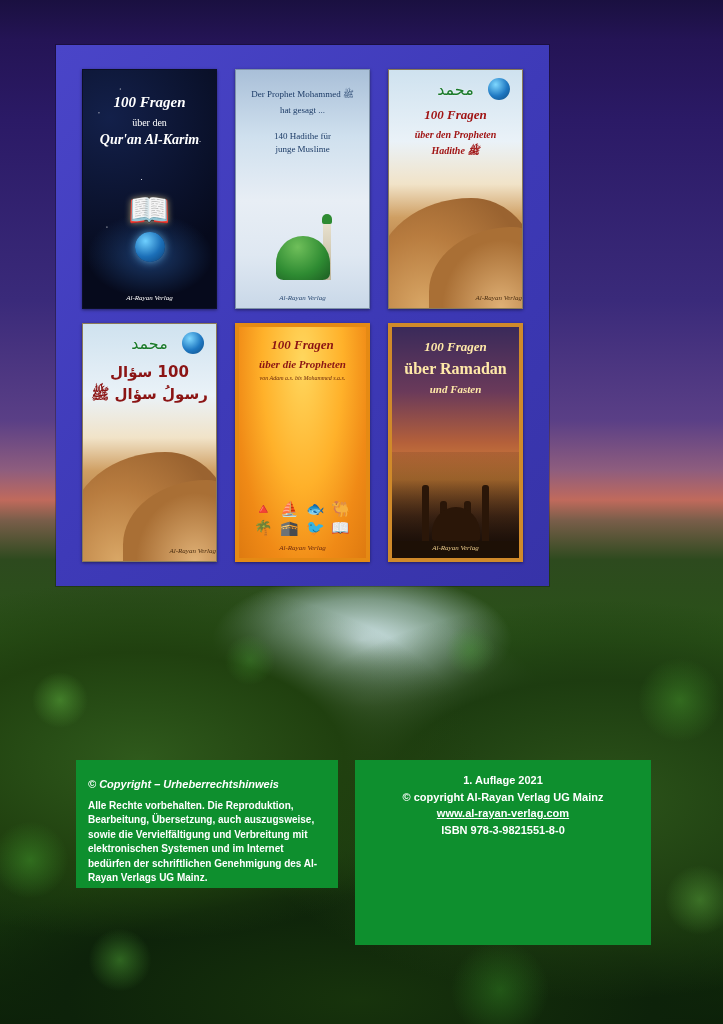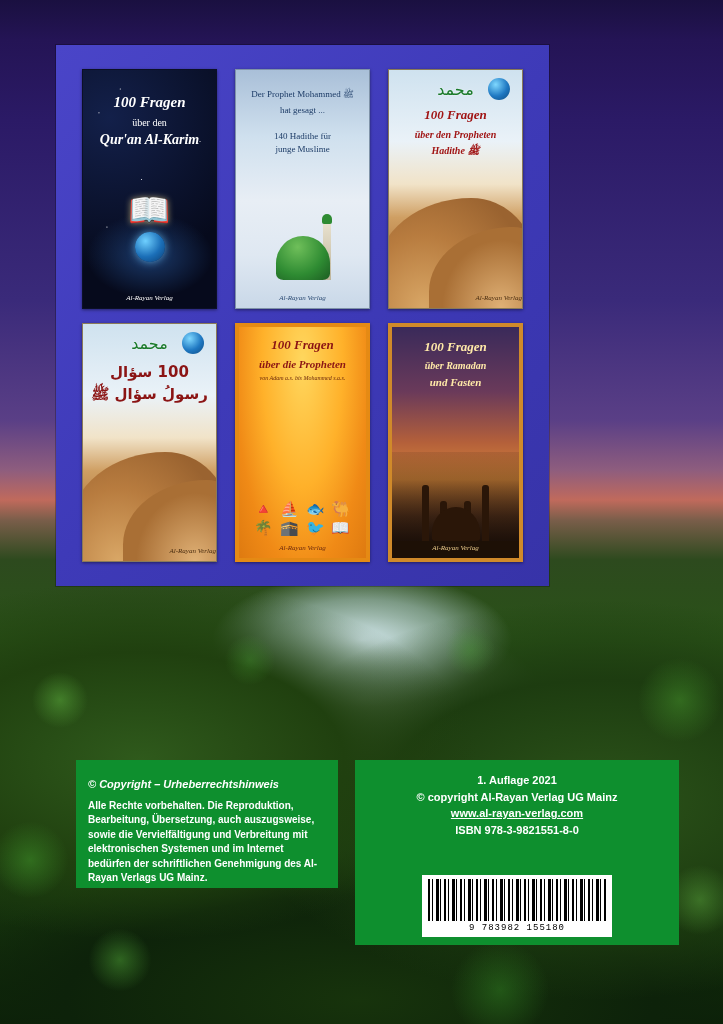--- a/index.html
+++ b/index.html
@@ -209,21 +209,21 @@
   .cover5 .pub { color:#6d2a0c; }
 
   
   .cover6 {
     background:
       linear-gradient(to bottom, #3a2a5a 0%, #6a3a5a 28%, #b4603a 50%, #d98a3c 66%, #7a4a2a 82%, #3a2418 100%);
     border: 4px solid #d08a2a;
     color: #ffe9b0;
   }
   .cover6 .t1 { margin-top: 12px; font-size: 13px; font-weight: bold; font-style: italic; color:#ffe9a8; }
-  .cover6 .t2 { margin-top: 5px; font-size: 10px; font-weight: bold; font-style: italic; color:#ffe9a8; }
+  .cover6 .t2 { margin-top: 5px; font-size: 16px; font-weight: bold; color:#ffe9a8; }
   .cover6 .t3 { margin-top: 5px; font-size: 11px; font-weight: bold; font-style: italic; color:#ffe9a8; }
   .skyline {
     position: absolute; bottom: 0; left: 0; right: 0; height: 46%;
     background: linear-gradient(to bottom, rgba(20,10,6,0.1), rgba(16,8,4,0.95));
   }
   .sil-dome {
     position: absolute; bottom: 16%; left: 50%; transform: translateX(-50%);
     width: 48px; height: 34px; background: #2a1608;
     border-radius: 50% 50% 8% 8% / 75% 75% 8% 8%;
   }
@@ -250,21 +250,21 @@
     line-height: 1.45;
     font-weight: bold;
   }
   .copyright-box .heading { font-style: italic; margin-bottom: 6px; font-size: 11px; }
   .copyright-box .body { font-size: 10px; font-weight: bold; }
 
   .isbn-box {
     position: absolute;
     left: 355px;
     top: 760px;
-    width: 324px;
+    width: 296px;
     height: 185px;
     background: #0e8f2e;
     color: #ffffff;
     padding: 12px 10px 8px;
     box-sizing: border-box;
     text-align: center;
     font-size: 11px;
     font-weight: bold;
     line-height: 1.5;
   }
@@ -395,19 +395,15 @@
       <span>– Urheberrechtshinweis</span>
     </div>
     <div class="body">Alle Rechte vorbehalten. Die Reproduktion, Bearbeitung, Übersetzung, auch auszugsweise, sowie die Vervielfältigung und Verbreitung mit elektronischen Systemen und im Internet bedürfen der schriftlichen Genehmigung des Al-Rayan Verlags UG Mainz.</div>
   </div>
 
   <div class="isbn-box">
     <div>1.   Auflage 2021</div>
     <div>©  copyright Al-Rayan Verlag UG Mainz</div>
     <div class="url">www.al-rayan-verlag.com</div>
     <div>ISBN 978-3-9821551-8-0</div>
-    <div class="barcode">
-      <div class="bars"></div>
-      <div class="barcode-num">9 783982 155180</div>
-    </div>
   </div>
 
 </div>
 
 </body></html>

